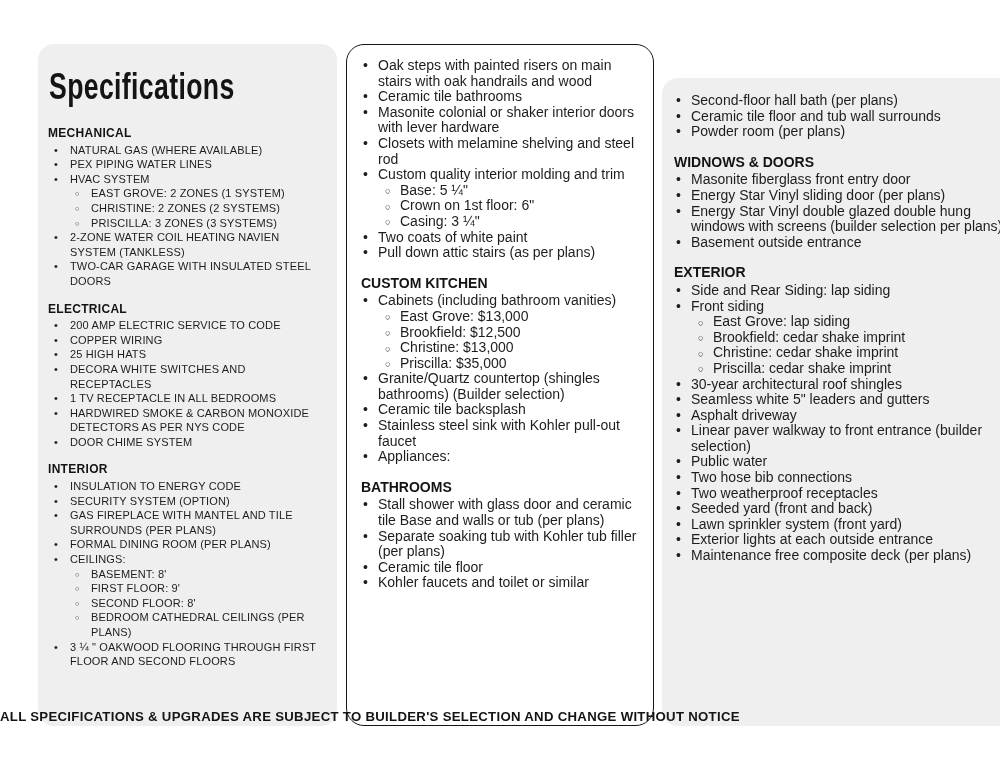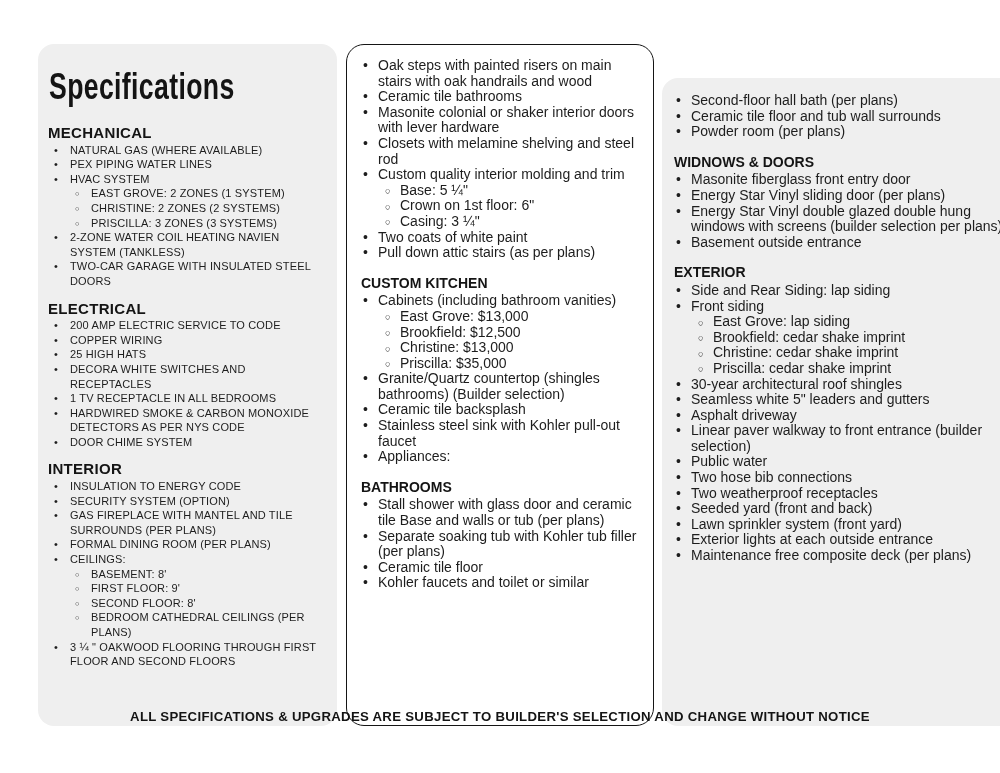--- a/index.html
+++ b/index.html
@@ -40,30 +40,30 @@
 
   ul.subitems { list-style: none; margin: 0; padding: 0; }
   ul.subitems > li { position: relative; padding-left: 22px; }
   ul.subitems > li::before {
     content: "○"; position: absolute; left: 7px;
     font-size: 0.66em; top: 1.5px;
   }
 
   
   .col-caps { font-size: 11px; line-height: 14.6px; letter-spacing: 0.15px; }
-  .col-caps .section-heading { font-size: 15px; letter-spacing: 0.3px; }
+  .col-caps .section-heading { font-size: 12px; letter-spacing: 0.3px; }
   .col-caps .section + .section { margin-top: 13px; }
   .col-caps ul.items > li { padding-left: 22px; }
   .col-caps ul.items > li::before { left: 6px; }
   .col-caps ul.subitems > li { padding-left: 21px; }
   .col-caps ul.subitems > li::before { left: 5px; top: 1px; }
 
   .footer {
     position: absolute; top: 709px; left: 0; right: 0;
-    text-align: center; font-weight: 700; font-size: 13.2px;
+    font-weight: 700; font-size: 13.2px;
     letter-spacing: 0.3px; color: #141414;
   }
 </style>
 </head>
 <body style="--card-bg: #efefef; --border: #151515; --ink: #1d1d1d;">
 
 <div class="cards">
   <section class="card gray left">
     <h1 class="doc-title">Specifications</h1>
     <div class="col col-caps">

